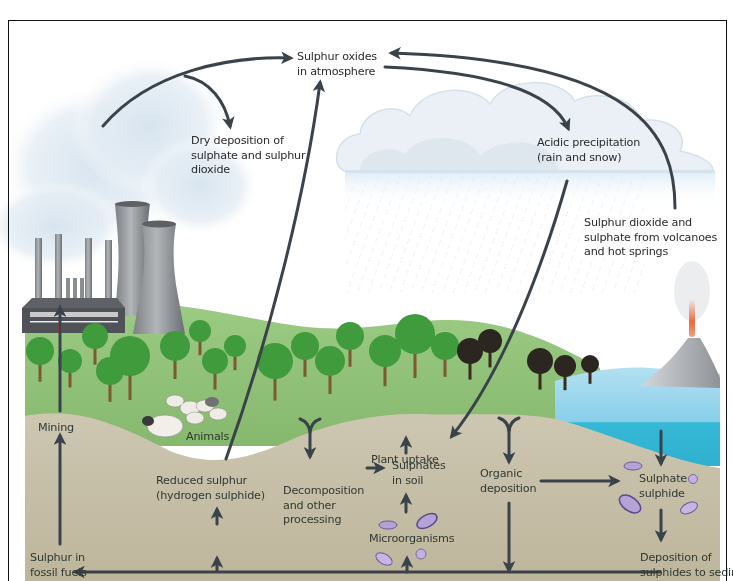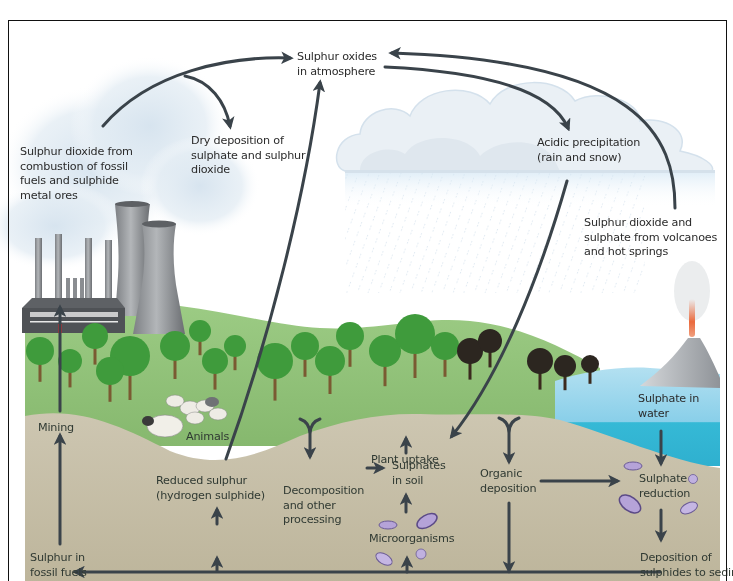--- a/index.html
+++ b/index.html
@@ -193,48 +193,42 @@
     <path d="M541,465 L617,465" marker-end="url(#ah)"></path>
     <path d="M661,415 L661,447" marker-end="url(#ah)"></path>
     <path d="M661,494 L661,523" marker-end="url(#ah)"></path>
     <path d="M300,403 C306,405 310,410 310,418 C310,410 314,405 320,403 M310,418 L310,440" marker-end="url(#ah)"></path>
     <path d="M499,402 C505,404 509,409 509,417 C509,409 513,404 519,402 M509,417 L509,445" marker-end="url(#ah)"></path>
   </g>
 </svg>
 
   <div class="lbl" style="left:297px;top:34px;">Sulphur oxides
 in atmosphere</div>
-  <div class="lbl" style="left:20px;top:129px;">Sulphur dioxide from
-combustion of fossil
-fuels and sulphide
-metal ores</div>
   <div class="lbl" style="left:191px;top:118px;">Dry deposition of
 sulphate and sulphur
 dioxide</div>
   <div class="lbl" style="left:537px;top:120px;">Acidic precipitation
 (rain and snow)</div>
   <div class="lbl" style="left:584px;top:200px;">Sulphur dioxide and
 sulphate from volcanoes
 and hot springs</div>
   <div class="lbl dark" style="left:38px;top:405px;">Mining</div>
   <div class="lbl dark" style="left:186px;top:414px;">Animals</div>
   <div class="lbl dark" style="left:371px;top:389px;margin-top:48px;">Plant uptake</div>
-  <div class="lbl" style="left:638px;top:376px;">Sulphate in
-water</div>
   <div class="lbl dark" style="left:156px;top:458px;">Reduced sulphur
 (hydrogen sulphide)</div>
   <div class="lbl dark" style="left:283px;top:445px;margin-top:23px;">Decomposition
 and other
 processing</div>
   <div class="lbl dark" style="left:392px;top:443px;">Sulphates
 in soil</div>
   <div class="lbl dark" style="left:480px;top:451px;">Organic
 deposition</div>
   <div class="lbl dark" style="left:639px;top:456px;">Sulphate
-reduction</div>
+sulphide</div>
   <div class="lbl dark" style="left:369px;top:516px;">Microorganisms</div>
   <div class="lbl dark" style="left:30px;top:535px;">Sulphur in
 fossil fuels</div>
   <div class="lbl dark" style="left:599px;top:535px;margin-left:41px;">Deposition of
 sulphides to sediment</div>
 
   <div class="frame"></div>
 </div>
 
 </body></html>

